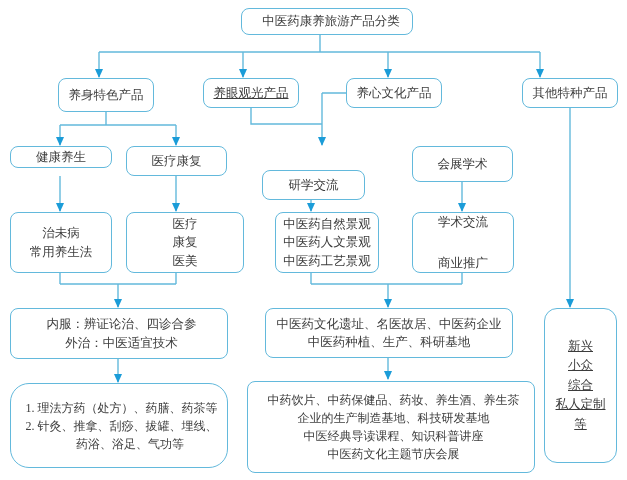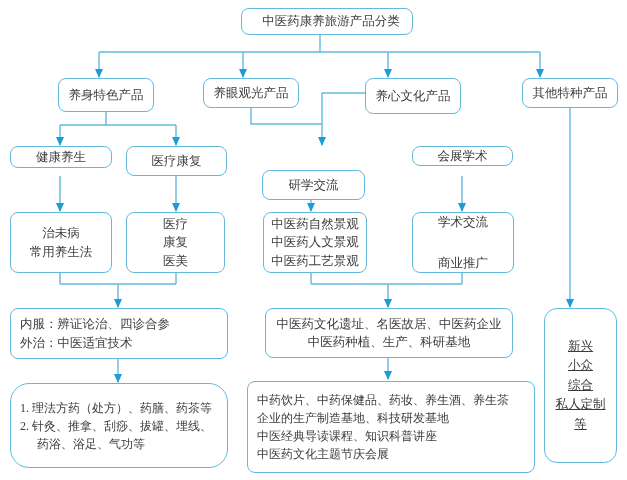--- a/index.html
+++ b/index.html
@@ -14,21 +14,21 @@
     font-family:"Liberation Serif","DejaVu Serif",serif;color:var(--text);
   }
   #wires{position:absolute;left:0;top:0;width:627px;height:480px;}
   .box{
     position:absolute;box-sizing:border-box;background:var(--boxbg);
     border:1.4px solid var(--line);border-radius:8px;
     display:flex;flex-direction:column;justify-content:center;align-items:center;
     font-size:12.5px;line-height:1.45;text-align:center;
   }
   .box .ln{white-space:nowrap;}
-  .leftalign{align-items:flex-start;text-align:left;padding-left:9px;padding-right:4px;}
+  .leftalign{align-items:center;text-align:left;padding-left:9px;padding-right:4px;}
   .small{font-size:12px;line-height:1.5;}
   .indent3{padding-left:17px;}
   .tall{line-height:1.55;border-radius:13px;text-decoration:underline;}
 </style>
 </head>
 <body>
 
 <div id="canvas">
 
   <svg id="wires" viewBox="0 0 627 480" xmlns="http://www.w3.org/2000/svg">
@@ -69,53 +69,53 @@
     </g>
   </svg>
 
   <div class="box" style="left:241px;top:8px;width:172px;height:27px;padding-left:8px;">
     <div class="ln">中医药康养旅游产品分类</div>
   </div>
 
   <div class="box" style="left:58px;top:78px;width:96px;height:34px;">
     <div class="ln">养身特色产品</div>
   </div>
-  <div class="box" style="left:203px;top:78px;width:96px;height:30px;">
+  <div class="box" style="left:203px;top:78px;width:96px;height:30px;text-decoration:underline;">
     <div class="ln">养眼观光产品</div>
   </div>
-  <div class="box" style="left:365px;top:78px;width:96px;height:36px;">
+  <div class="box" style="left:346px;top:78px;width:96px;height:30px;">
     <div class="ln">养心文化产品</div>
   </div>
   <div class="box" style="left:522px;top:78px;width:96px;height:30px;">
     <div class="ln">其他特种产品</div>
   </div>
 
   <div class="box" style="left:10px;top:146px;width:102px;height:22px;">
     <div class="ln">健康养生</div>
   </div>
   <div class="box" style="left:126px;top:146px;width:101px;height:30px;">
     <div class="ln">医疗康复</div>
   </div>
   <div class="box" style="left:262px;top:146px;width:103px;height:30px;margin-top:24px;">
     <div class="ln">研学交流</div>
   </div>
-  <div class="box" style="left:412px;top:146px;width:101px;height:20px;">
+  <div class="box" style="left:412px;top:146px;width:101px;height:36px;">
     <div class="ln">会展学术</div>
   </div>
 
   <div class="box" style="left:10px;top:212px;width:102px;height:61px;">
     <div class="ln">治未病</div>
     <div class="ln">常用养生法</div>
   </div>
-  <div class="box" style="left:126px;top:212px;width:99px;height:61px;">
+  <div class="box" style="left:126px;top:212px;width:118px;height:61px;">
     <div class="ln">医疗</div>
     <div class="ln">康复</div>
     <div class="ln">医美</div>
   </div>
-  <div class="box" style="left:263px;top:212px;width:104px;height:61px;">
+  <div class="box" style="left:275px;top:212px;width:104px;height:61px;">
     <div class="ln">中医药自然景观</div>
     <div class="ln">中医药人文景观</div>
     <div class="ln">中医药工艺景观</div>
   </div>
   <div class="box" style="left:412px;top:212px;width:102px;height:61px;gap:22px;">
     <div class="ln">学术交流</div>
     <div class="ln">商业推广</div>
   </div>
 
   <div class="box leftalign" style="left:10px;top:308px;width:218px;height:51px;">

